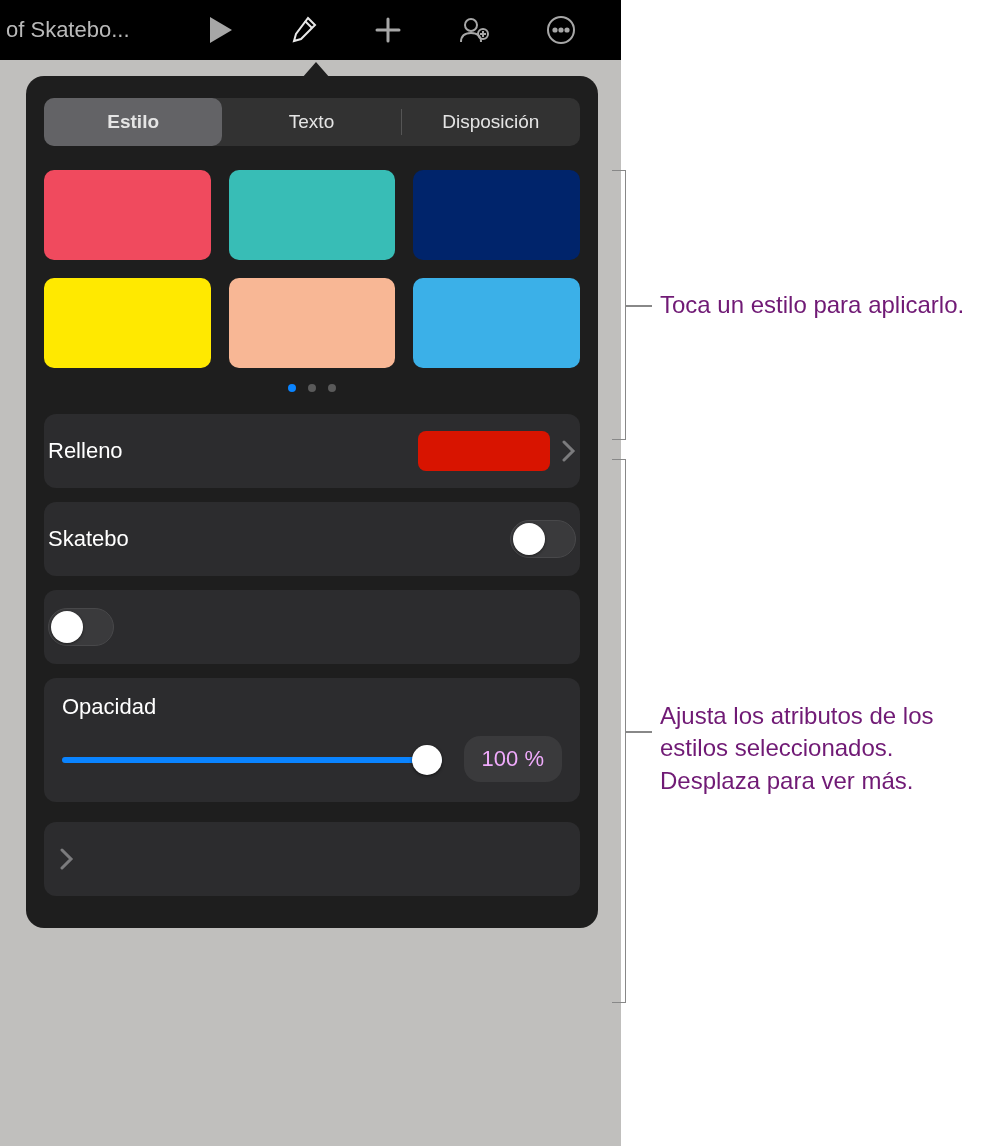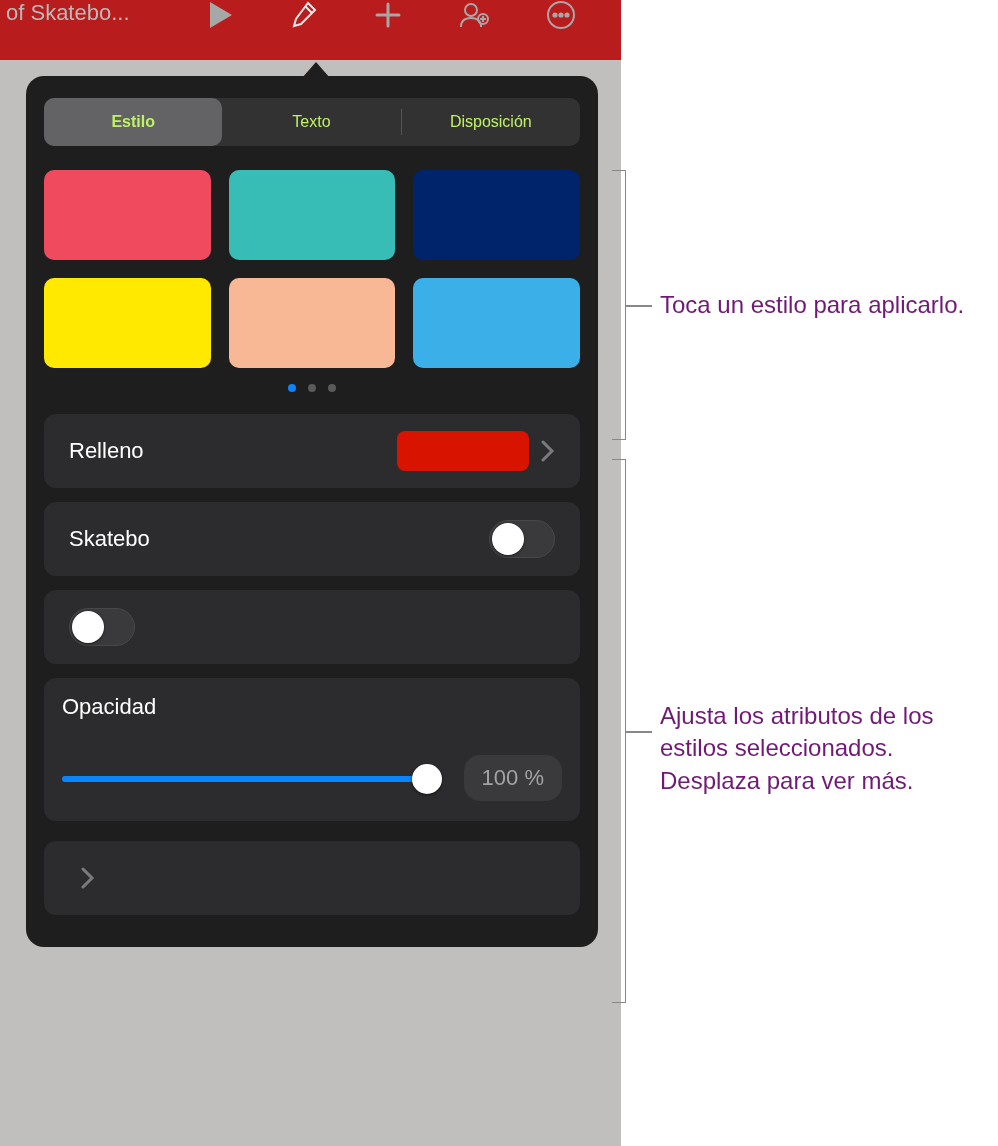--- a/index.html
+++ b/index.html
@@ -11,23 +11,23 @@
     position: relative;
     overflow: hidden;
   }
 
   
   .toolbar {
     position: absolute;
     top: 0; left: 0;
     width: 621px;
     height: 60px;
-    background: #b91c1c;
-    display: flex;
-    align-items: flex-start;
+    background: #000000;
+    display: flex;
+    align-items: center;
     color: #a7a7a7;
   }
   .doc-title {
     font-size: 22px;
     color: #b9b9b9;
     margin-left: 6px;
     white-space: nowrap;
     width: 170px;
     overflow: hidden;
   }
@@ -77,22 +77,22 @@
     background: #323232;
     border-radius: 10px;
     height: 48px;
     margin-bottom: 24px;
   }
   .segmented .seg {
     flex: 1;
     display: flex;
     align-items: center;
     justify-content: center;
-    font-size: 16px;
-    color: #bef264;
+    font-size: 19px;
+    color: #e5e5e5;
     position: relative;
   }
   .segmented .seg.active {
     background: #636366;
     border-radius: 10px;
     font-weight: 600;
   }
   .segmented .sep {
     width: 1px;
     align-self: center;
@@ -121,21 +121,21 @@
   }
   .page-dots span.active { background: #0a84ff; }
 
   
   .row {
     background: #2c2c2e;
     border-radius: 12px;
     height: 74px;
     display: flex;
     align-items: center;
-    padding: 0 25px;
+    padding: 0 4px;
     margin-bottom: 14px;
     font-size: 22px;
     color: #fff;
     justify-content: space-between;
   }
   .row .label { flex: 1; }
   .row .chev { color: #7b7b7d; margin-left: 12px; }
 
   .fill-swatch {
     width: 132px;
@@ -163,21 +163,21 @@
   
   .opacity-row {
     background: #2c2c2e;
     border-radius: 12px;
     padding: 16px 18px 20px 18px;
     margin-bottom: 20px;
   }
   .opacity-row .hdr {
     font-size: 22px;
     color: #fff;
-    margin-bottom: 35px;
+    margin-bottom: 16px;
   }
   .opacity-controls {
     display: flex;
     align-items: center;
     gap: 22px;
   }
   .slider {
     flex: 1;
     height: 28px;
     position: relative;
@@ -195,21 +195,21 @@
     width: 30px; height: 30px;
     border-radius: 50%;
     background: #fff;
     box-shadow: 0 1px 3px rgba(0,0,0,.6);
   }
   .opacity-value {
     background: #3a3a3c;
     border-radius: 16px;
     padding: 10px 18px;
     font-size: 22px;
-    color: #a3a3a3;
+    color: #f0abfc;
     text-align: right;
   }
 
   
   .callout-bracket {
     position: absolute;
     border-right: 1.5px solid #888;
     border-top: 1.5px solid #888;
     border-bottom: 1.5px solid #888;
     width: 14px;

